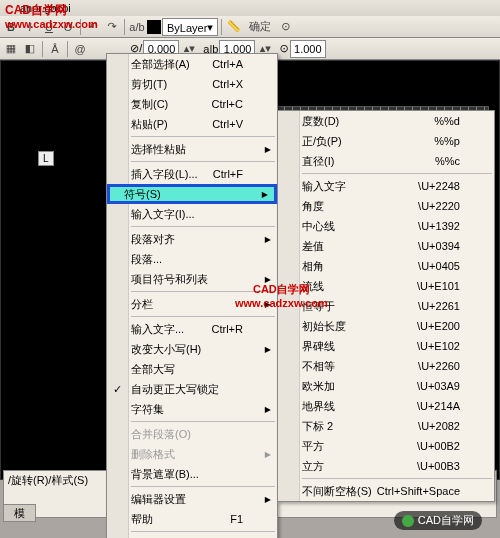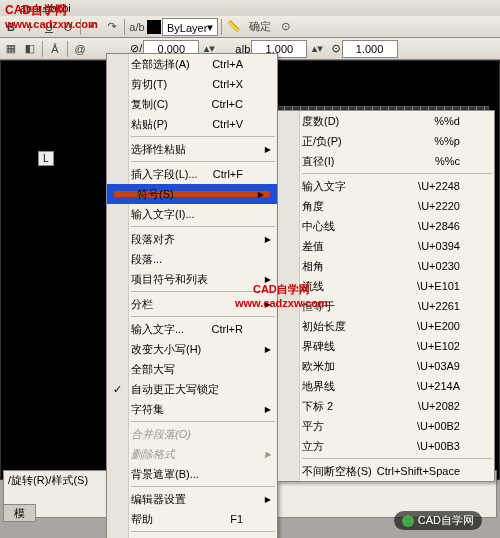--- a/index.html
+++ b/index.html
@@ -5,36 +5,36 @@
 * { margin: 0; padding: 0; box-sizing: border-box; font-family: "Microsoft YaHei", SimSun, sans-serif; font-size: 11px; }
 body { width: 500px; height: 538px; background: #aaa5a0; overflow: hidden; position: relative; }
 .titlebar { height: 16px; background: linear-gradient(#e8e4db,#d8d4cb); display: flex; align-items: center; padding: 0 20px; text-align: right; }
 .watermark-title { color: #c00; font-weight: bold; font-size: 12px; position: absolute; top: 2px; left: 5px; }
 .watermark-url { color: #c00; font-weight: bold; font-size: 11px; position: absolute; top: 18px; left: 5px; }
 .watermark-center { color: #c00; font-weight: bold; font-size: 13px; position: absolute; top: 282px; left: 235px; z-index: 100; text-align: center; }
 .watermark-center .u { font-size: 11px; }
 .toolbar { height: 22px; background: linear-gradient(#f0ece3,#dcd8cf); border-bottom: 1px solid #888; display: flex; align-items: center; padding: 0 2px; gap: 1px; }
 .tool-btn { width: 18px; height: 18px; display: flex; align-items: center; justify-content: center; color: #444; border: 1px solid transparent; }
 .tool-sel { background: #fff; border: 1px solid #888; padding: 1px 4px; height: 18px; min-width: 50px; display: flex; align-items: flex-end; }
-.tool-input { background: #fff; border: 1px solid #888; height: 18px; width: 56px; padding: 0 3px; text-align: center; }
+.tool-input { background: #fff; border: 1px solid #888; height: 18px; width: 36px; padding: 0 3px; text-align: right; }
 .tool-sep { width: 1px; height: 16px; background: #999; margin: 0 2px; }
 .main-area { background: #000; height: 420px; position: relative; border: 1px solid #333; }
 .ruler-h { position: absolute; top: 45px; left: 130px; right: 10px; height: 14px; background: #333; border: 1px solid #555; }
 .ruler-h::after { content: ""; display: block; height: 100%; background: repeating-linear-gradient(90deg,#888 0,#888 1px,transparent 1px,transparent 8px); }
 .l-marker { position: absolute; top: 90px; left: 37px; background: #eee; border: 1px solid #888; padding: 1px 4px; font-size: 10px; }
 .cursor-line { position: absolute; width: 1px; height: 60px; background: #fff; top: 62px; left: 135px; }
 .status-area { position: absolute; bottom: 20px; left: 3px; right: 3px; height: 48px; background: #f0ece3; border: 1px solid #888; padding: 2px 4px; }
 .tabbar { position: absolute; bottom: 16px; left: 3px; height: 18px; display: flex; }
 .tab { background: #d0cbc2; border: 1px solid #888; padding: 1px 10px; margin-right: 1px; }
 .menu { position: absolute; background: #f5f1e8; border: 1px solid #888; box-shadow: 2px 2px 3px rgba(0,0,0,.3); }
 .menu1 { top: 53px; left: 106px; width: 172px; }
 .menu2 { top: 110px; left: 277px; width: 218px; }
 .menu-item { height: 20px; display: flex; align-items: center; padding: 0 20px 0 24px; position: relative; }
-.menu-item.disabled { color: #999; font-style: italic; }
-.menu-item.hl { background: #c2410c; border: 7px solid #1d4ed8; padding-left: 23px; }
+.menu-item.disabled { color: #999; }
+.menu-item.hl { background: #5eead4; border: 3px solid #1d4ed8; padding-left: 14px; }
 .menu-sep { height: 1px; background: #bbb; margin: 2px 2px 2px 24px; }
 .menu-item .sc { position: absolute; right: 34px; }
 .menu-item .arrow { position: absolute; right: 6px; font-size: 8px; }
 .menu-item .chk { position: absolute; left: 6px; }
 .menu-gutter { position: absolute; left: 0; top: 0; bottom: 0; width: 22px; background: #e8e4db; border-right: 1px solid #ccc; }
 .bottom-badge { position: absolute; bottom: 8px; right: 18px; background: rgba(0,0,0,.6); color: #fff; padding: 2px 8px; border-radius: 10px; font-size: 10px; display: flex; align-items: center; gap: 4px; }
 .bottom-badge::before { content: ""; width: 12px; height: 12px; border-radius: 50%; background: #4a4; display: inline-block; }
 </style>
 </head>
 <body>
@@ -70,21 +70,21 @@
 <div class="toolbar">
   <span class="tool-btn">▦</span>
   <span class="tool-btn">◧</span>
   <span class="tool-sep"></span>
   <span class="tool-btn">Å</span>
   <span class="tool-sep"></span>
   <span class="tool-btn">@</span>
   <span style="margin-left:40px">⊘/</span>
   <input class="tool-input" value="0.000" style="">
   <span class="tool-btn">▴▾</span>
-  <span style="margin-left:16px">a|b</span>
+  <span style="margin-left:4px">a|b</span>
   <input class="tool-input" value="1.000" style="">
   <span class="tool-btn">▴▾</span>
   <span style="margin-left:4px">⊙</span>
   <input class="tool-input" value="1.000" style="">
 </div>
 
 <div class="main-area">
   <div class="ruler-h"></div>
   <div class="l-marker">L</div>
   <div class="cursor-line"></div>
@@ -222,45 +222,49 @@
       <div class="menu-item">
         <span>输入文字</span>
         <span class="sc">\U+2248</span>
       </div>
       <div class="menu-item">
         <span>角度</span>
         <span class="sc">\U+2220</span>
       </div>
       <div class="menu-item">
         <span>中心线</span>
-        <span class="sc">\U+2846</span>
+        <span class="sc">\U+1392</span>
       </div>
       <div class="menu-item">
         <span>差值</span>
         <span class="sc">\U+0394</span>
       </div>
       <div class="menu-item">
         <span>相角</span>
-        <span class="sc">\U+0230</span>
+        <span class="sc">\U+0405</span>
       </div>
       <div class="menu-item">
         <span>流线</span>
         <span class="sc">\U+E101</span>
       </div>
       <div class="menu-item">
         <span>恒等于</span>
         <span class="sc">\U+2261</span>
       </div>
       <div class="menu-item">
         <span>初始长度</span>
         <span class="sc">\U+E200</span>
       </div>
       <div class="menu-item">
         <span>界碑线</span>
         <span class="sc">\U+E102</span>
+      </div>
+      <div class="menu-item">
+        <span>不相等</span>
+        <span class="sc">\U+2260</span>
       </div>
       <div class="menu-item">
         <span>欧米加</span>
         <span class="sc">\U+03A9</span>
       </div>
       <div class="menu-item">
         <span>地界线</span>
         <span class="sc">\U+214A</span>
       </div>
       <div class="menu-item">

